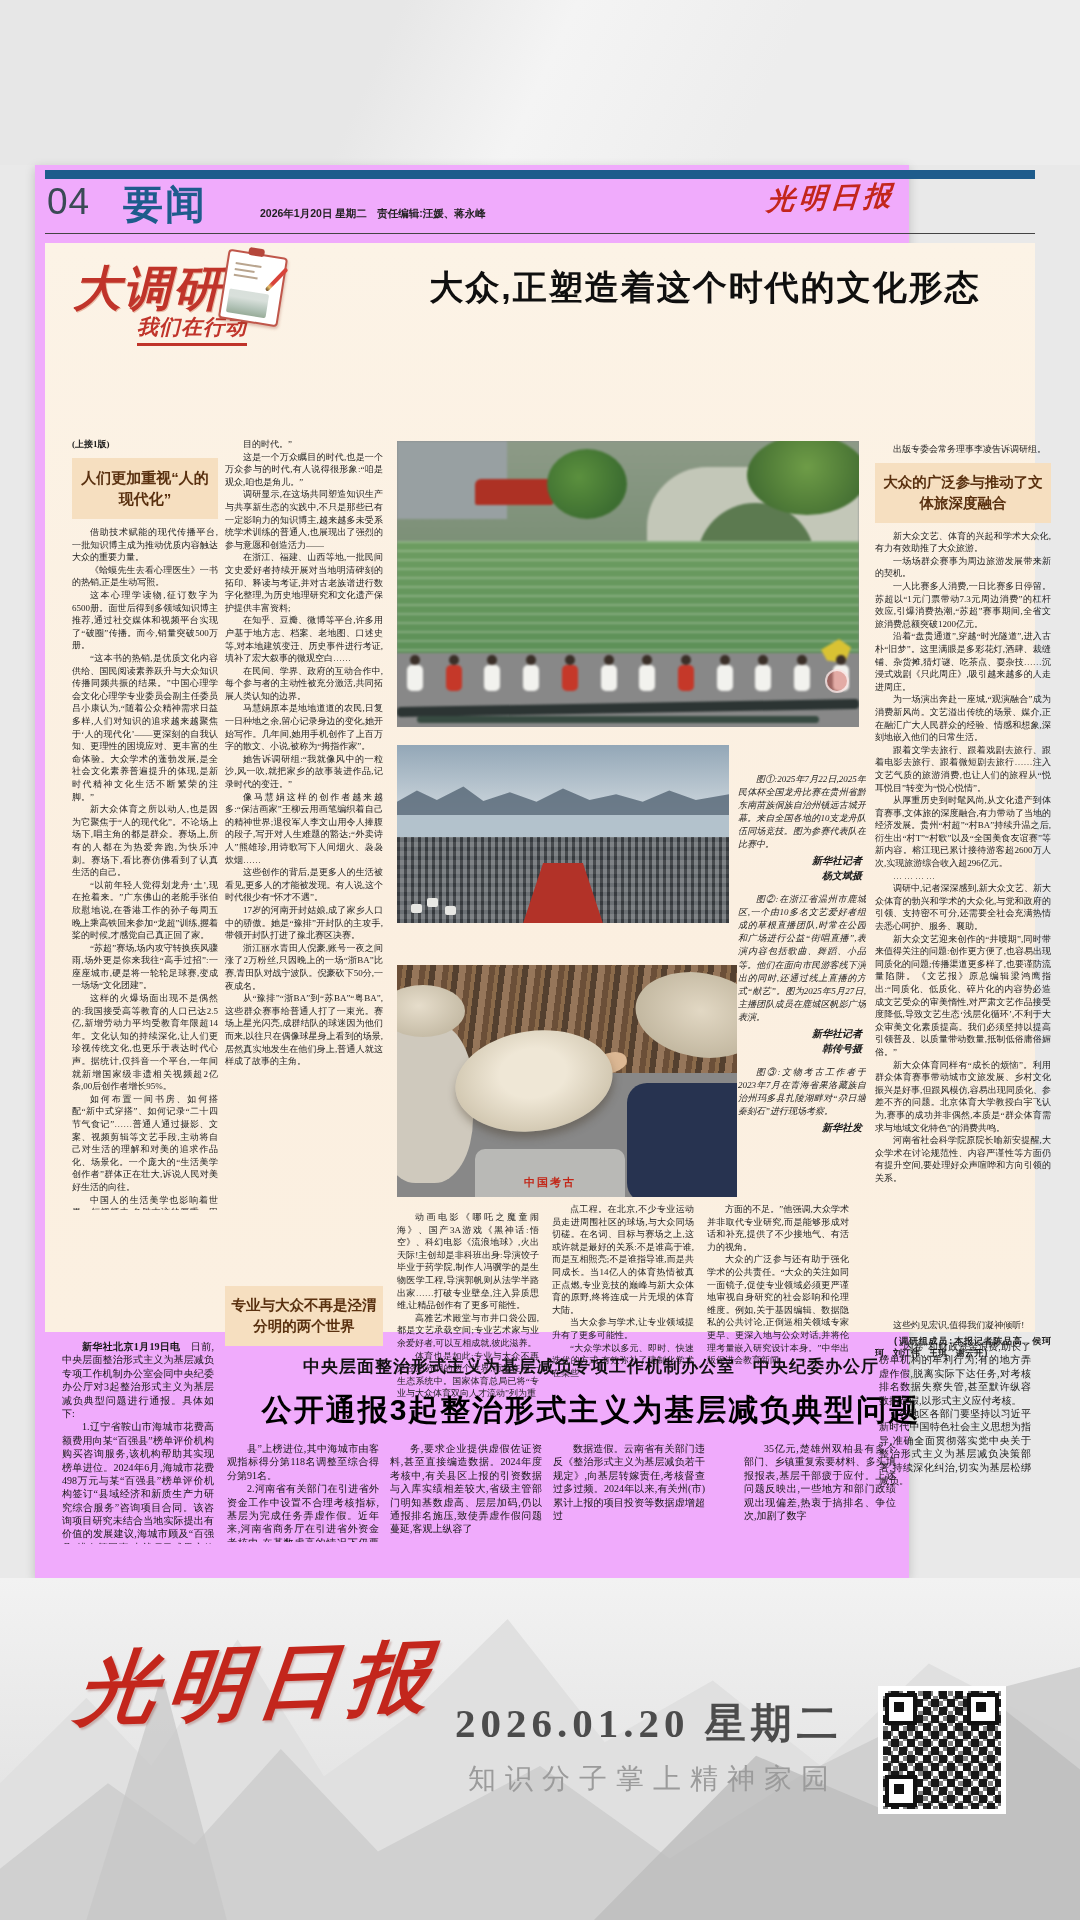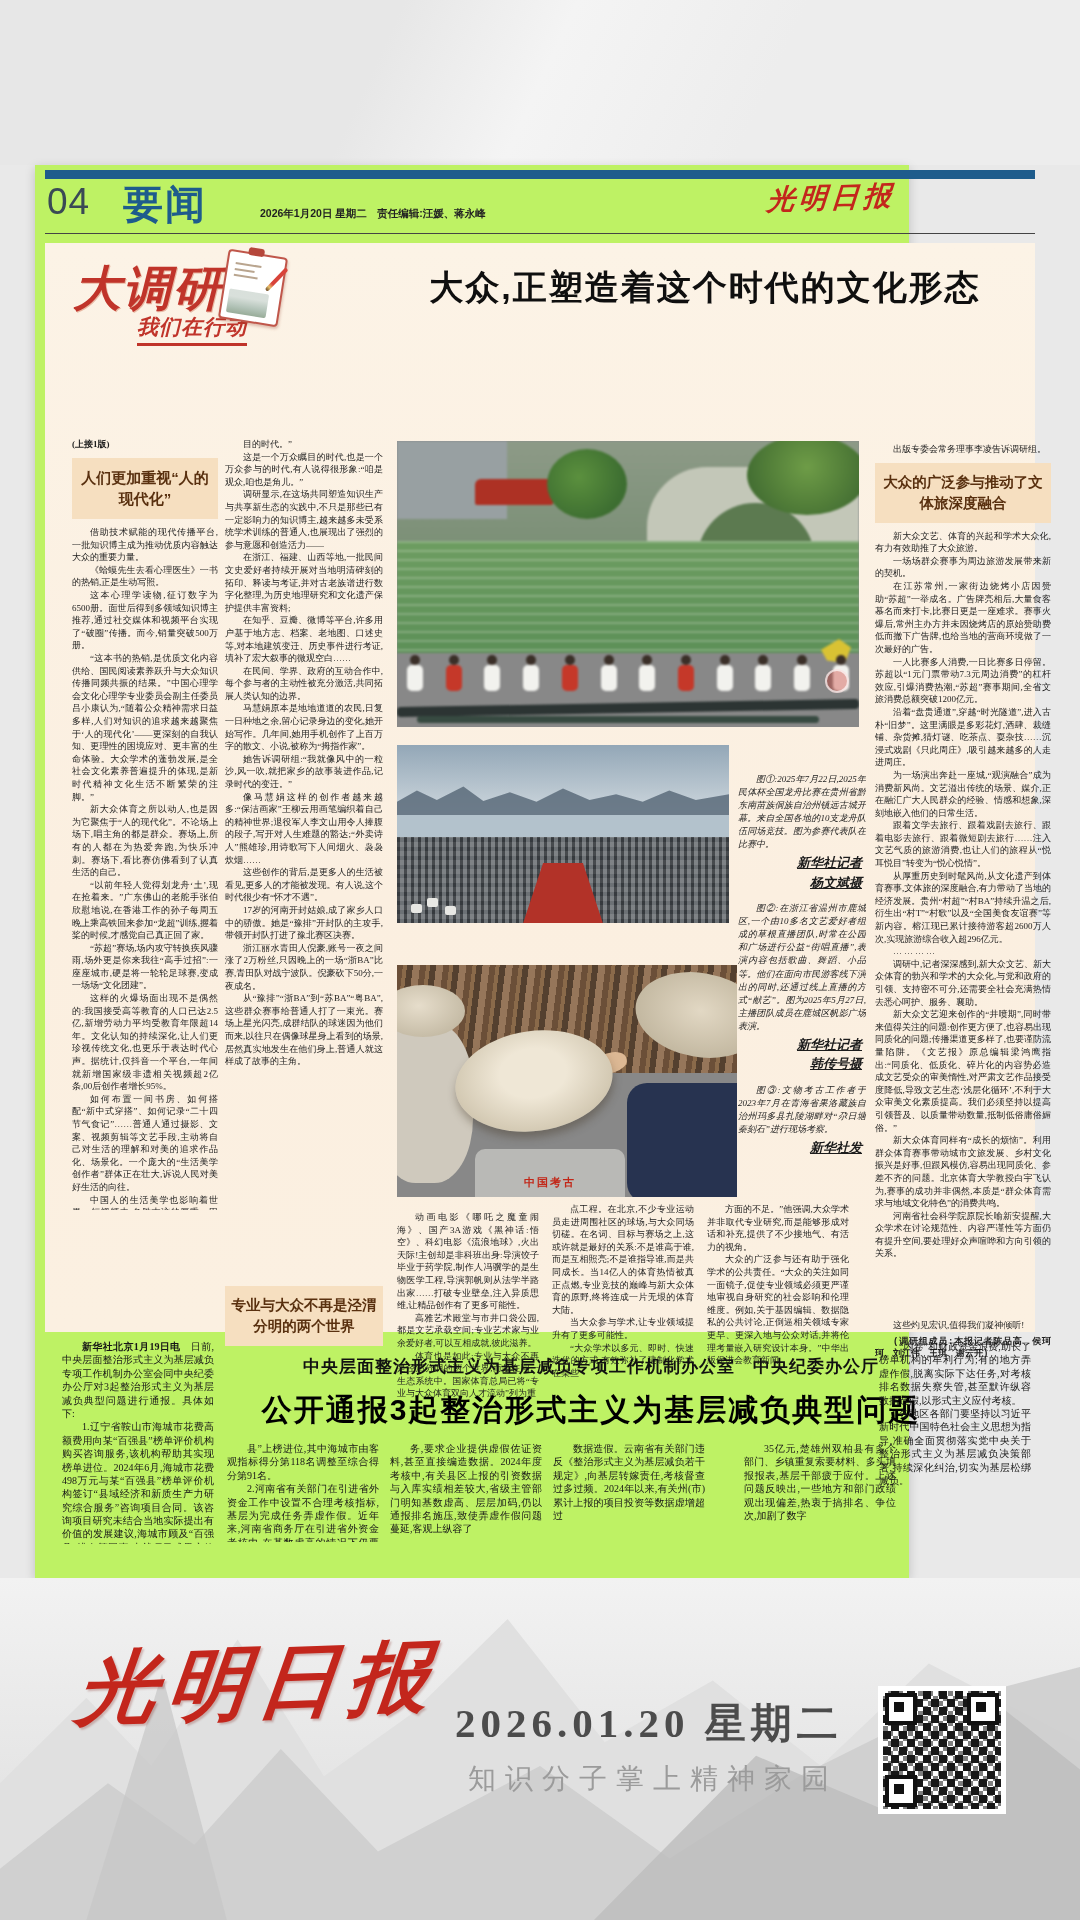--- a/index.html
+++ b/index.html
@@ -1,21 +1,21 @@
 <!DOCTYPE html>
 <html><head>
 <meta charset="utf-8">
 <style>
   html,body{margin:0;padding:0;}
   body{width:1080px;height:1920px;position:relative;background:#e9e9e9;overflow:hidden;
        font-family:"Liberation Serif","DejaVu Serif",serif;color:#1c1c1c;}
   .top-wedge{position:absolute;left:0;top:0;width:1080px;height:165px;
        background:linear-gradient(115deg,#e7e7e7 35%,#f4f4f4 50%,#ededed 70%);}
   
-  .paper{position:absolute;left:35px;top:165px;width:874px;height:1413px;background:#bef264;
+  .paper{position:absolute;left:35px;top:165px;width:874px;height:1413px;background:#f0abfc;
        box-shadow:0 3px 10px rgba(0,0,0,.18);}
   .blue-bar{position:absolute;left:10px;top:5px;width:990px;height:9px;background:#1e5c8c;}
   .pageno{position:absolute;left:12px;top:16px;font-family:"Liberation Sans",sans-serif;
        font-size:37px;color:#3a4a55;letter-spacing:1px;}
   .section{position:absolute;left:88px;top:12px;font-family:"Liberation Sans",sans-serif;
        font-weight:900;font-size:40px;color:#1e5c8c;letter-spacing:2px;}
   .dateline{position:absolute;left:225px;top:42px;font-size:10.5px;color:#222;
        font-family:"Liberation Sans",sans-serif;font-weight:700;}
   .masthead{position:absolute;right:14px;top:14px;font-size:28px;color:#c3261c;
        font-weight:900;font-style:italic;letter-spacing:4px;transform:skewX(-6deg) rotate(-2deg);}
@@ -52,21 +52,21 @@
   .col2a{left:180px;top:195px;width:158px;height:836px;}
   .col2b{left:180px;top:1036px;width:158px;height:128px;}
   .col3b{left:352px;top:968px;width:142px;height:196px;}
   .col4b{left:507px;top:960px;width:142px;height:204px;}
   .col5b{left:662px;top:960px;width:142px;height:204px;}
   .rcola{left:830px;top:200px;width:176px;height:872px;}
   .rcolb{left:830px;top:1076px;width:176px;height:88px;}
   
   .capcol{position:absolute;left:693px;top:530px;width:128px;height:420px;overflow:hidden;}
   .cap{font-size:9px;line-height:1.45;text-align:justify;font-style:italic;color:#222;margin:0 0 2px 0;text-indent:2em;}
-  .byline{font-size:13px;font-weight:700;font-style:italic;text-align:right;margin:0 4px 10px 0;line-height:1.5;text-decoration:underline;}
+  .byline{font-size:10px;font-weight:700;font-style:italic;text-align:right;margin:0 4px 10px 0;line-height:1.5;}
   
   .photo{position:absolute;overflow:hidden;background:#888;}
   .photo1{left:352px;top:198px;width:462px;height:286px;}
   .photo2{left:352px;top:502px;width:332px;height:178px;}
   .photo3{left:352px;top:722px;width:340px;height:232px;}
   .p1-art{position:absolute;inset:0;filter:blur(1px) saturate(1.05);}
   .p1-top{position:absolute;left:0;top:0;right:0;height:104px;background:linear-gradient(180deg,#8d9a88,#7d9078);}
   .p1-bldg{position:absolute;left:0;top:0;width:110px;height:78px;background:#98a0a2;}
   .p1-awn{position:absolute;left:78px;top:38px;width:78px;height:26px;background:#a83226;border-radius:6px 6px 2px 2px;}
   .p1-tree1{position:absolute;left:150px;top:8px;width:80px;height:70px;background:radial-gradient(circle at 40% 40%,#5d8f41,#3f6d33 70%);border-radius:50%;}
@@ -304,21 +304,20 @@
           <p class="para">大众的广泛参与还有助于强化学术的公共责任。“大众的关注如同一面镜子,促使专业领域必须更严谨地审视自身研究的社会影响和伦理维度。例如,关于基因编辑、数据隐私的公共讨论,正倒逼相关领域专家更早、更深入地与公众对话,并将伦理考量嵌入研究设计本身。”中华出版促进会教育新闻</p>
         </div>
     </div>
 
     <div class="fcol rcola">
       <p class="para">出版专委会常务理事李凌告诉调研组。</p>
       <div class="subhead small">大众的广泛参与推动了文体旅深度融合</div>
       <div>
           <p class="para">新大众文艺、体育的兴起和学术大众化,有力有效助推了大众旅游。</p>
           <p class="para">一场场群众赛事为周边旅游发展带来新的契机。</p>
-          <p class="para">在江苏常州,一家街边烧烤小店因赞助“苏超”一举成名。广告牌亮相后,大量食客慕名而来打卡,比赛日更是一座难求。赛事火爆后,常州主办方并未因烧烤店的原始赞助费低而撤下广告牌,也给当地的营商环境做了一次最好的广告。</p>
           <p class="para">一人比赛多人消费,一日比赛多日停留。苏超以“1元门票带动7.3元周边消费”的杠杆效应,引爆消费热潮,“苏超”赛事期间,全省文旅消费总额突破1200亿元。</p>
           <p class="para">沿着“盘贵通道”,穿越“时光隧道”,进入古朴“旧梦”。这里满眼是多彩花灯,酒肆、裁缝铺、杂货摊,猜灯谜、吃茶点、耍杂技……沉浸式戏剧《只此周庄》,吸引越来越多的人走进周庄。</p>
           <p class="para">为一场演出奔赴一座城,“观演融合”成为消费新风尚。文艺溢出传统的场景、媒介,正在融汇广大人民群众的经验、情感和想象,深刻地嵌入他们的日常生活。</p>
           <p class="para">跟着文学去旅行、跟着戏剧去旅行、跟着电影去旅行、跟着微短剧去旅行……注入文艺气质的旅游消费,也让人们的旅程从“悦耳悦目”转变为“悦心悦情”。</p>
           <p class="para">从厚重历史到时髦风尚,从文化遗产到体育赛事,文体旅的深度融合,有力带动了当地的经济发展。贵州“村超”“村BA”持续升温之后,衍生出“村T”“村歌”以及“全国美食友谊赛”等新内容。榕江现已累计接待游客超2600万人次,实现旅游综合收入超296亿元。</p>
           <p class="para dots">…………</p>
           <p class="para">调研中,记者深深感到,新大众文艺、新大众体育的勃兴和学术的大众化,与党和政府的引领、支持密不可分,还需要全社会充满热情去悉心呵护、服务、襄助。</p>
           <p class="para">新大众文艺迎来创作的“井喷期”,同时带来值得关注的问题:创作更方便了,也容易出现同质化的问题;传播渠道更多样了,也要谨防流量陷阱。《文艺报》原总编辑梁鸿鹰指出:“同质化、低质化、碎片化的内容势必造成文艺受众的审美惰性,对严肃文艺作品接受度降低,导致文艺生态‘浅层化循环’,不利于大众审美文化素质提高。我们必须坚持以提高引领普及、以质量带动数量,抵制低俗庸俗媚俗。”</p>
           <p class="para">新大众体育同样有“成长的烦恼”。利用群众体育赛事带动城市文旅发展、乡村文化振兴是好事,但跟风模仿,容易出现同质化、参差不齐的问题。北京体育大学教授白宇飞认为,赛事的成功并非偶然,本质是“群众体育需求与地域文化特色”的消费共鸣。</p>
           <p class="para">河南省社会科学院原院长喻新安提醒,大众学术在讨论规范性、内容严谨性等方面仍有提升空间,要处理好众声喧哗和方向引领的关系。</p>

